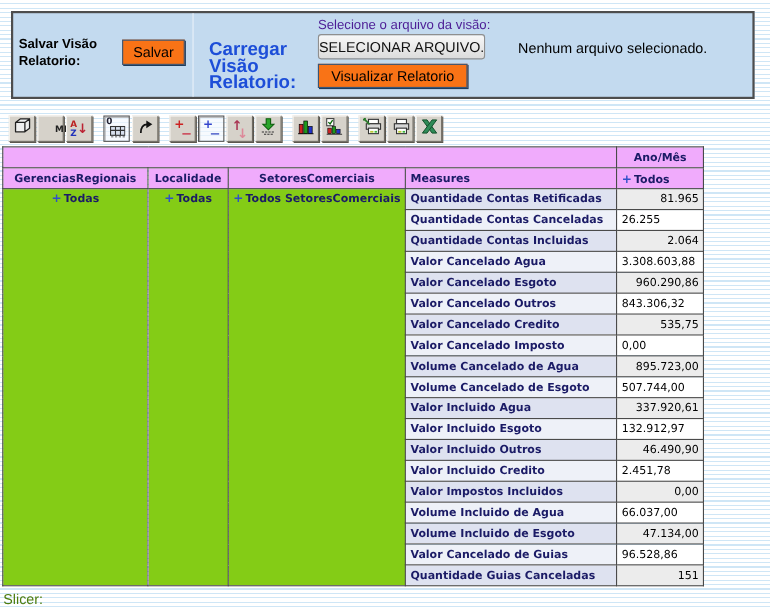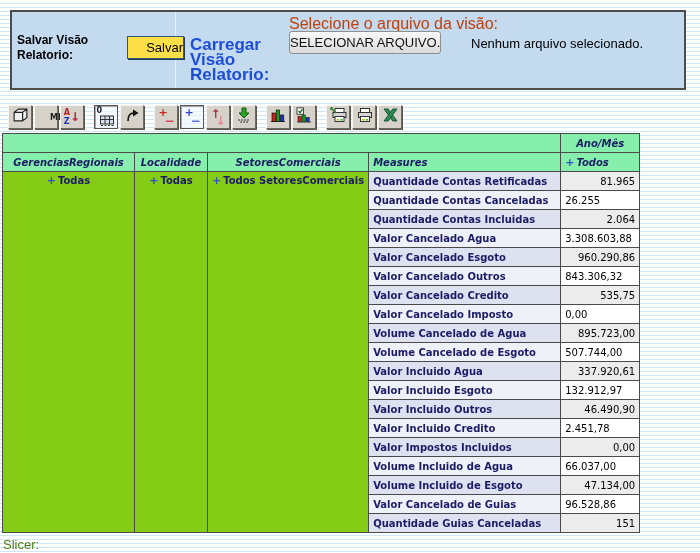--- a/index.html
+++ b/index.html
@@ -9,27 +9,27 @@
     font-family:"Liberation Sans", sans-serif;
     background:repeating-linear-gradient(180deg,#ffffff 0 3px,#cfe6f6 3px 4px);
   }
 
   
   .panel { position:absolute; left:10px; top:10px; width:676px; height:80px;
            background:#c3daef; border:2px solid #4d4d4d; }
   .panel .divider { position:absolute; left:163px; top:0; width:1px; height:100%; background:#e9f1f9; }
   .save-label { position:absolute; left:5px; top:21px; width:95px;
                 font-weight:bold; font-size:12px; line-height:15px; color:#000; }
-  .btn-blue { background:#fde047; border:1px solid #35567a; box-shadow:1px 1px 0 #1e3c5c;
+  .btn-blue { background:#f97316; border:1px solid #35567a; box-shadow:1px 1px 0 #1e3c5c;
               font-family:"Liberation Sans",sans-serif; font-size:13px; color:#000;
-              text-align:right; cursor:pointer;margin-left:16px; }
+              text-align:center; cursor:pointer; }
   .btn-salvar { position:absolute; left:99px; top:24px; width:57px; height:23px; }
   .load-label { position:absolute; left:178px; top:25px; width:105px;
                 font-weight:bold; font-size:17px; line-height:15px; color:#1d4ed8; }
-  .file-prompt { position:absolute; left:277px; top:3px; font-size:16px; color:#c2410c; }
+  .file-prompt { position:absolute; left:277px; top:3px; font-size:12px; color:#4c1d95; }
   .file-btn { position:absolute; left:277px; top:19px; width:152px; height:23px;
               border:1px solid #8f8f8f; border-radius:3px;
               background:linear-gradient(#f8f8f8,#dcdcdc);
               font-size:13px; color:#111; text-align:center; line-height:21px;
               white-space:nowrap; overflow:hidden; cursor:pointer; }
   .file-status { position:absolute; left:459px; top:24px; font-size:13px; color:#000; }
   .btn-visualizar { position:absolute; left:277px; top:46px; width:136px; height:22px; }
 
   
   .toolbar { position:absolute; left:8px; top:105px; display:flex; align-items:flex-start; }
@@ -54,21 +54,21 @@
   .red-p { color:#cc2222; } .red-m { color:#cc4455; }
   .blu-p { color:#3344cc; } .blu-m { color:#5566cc; }
   .dr-up   { position:absolute; left:1px; top:-2px; color:#a93352; font:bold 12px "DejaVu Sans",sans-serif; }
   .dr-down { position:absolute; right:1px; bottom:-2px; color:#dd8899; font:bold 12px "DejaVu Sans",sans-serif; }
 
   
   table.pivot { position:absolute; left:2px; top:133px; border-collapse:collapse;
                 table-layout:fixed; font-family:"DejaVu Sans",sans-serif; }
   .pivot td { border:1px solid #4a4a4a; height:19px; padding:0 4px;
               font-size:10px; white-space:nowrap; overflow:hidden; }
-  .hdr    { background:#86efac; color:#1b1b66; font-weight:bold; text-align:center;font-style:italic; }
+  .hdr    { background:#f0abfc; color:#1b1b66; font-weight:bold; text-align:center; }
   .hdr-l  { text-align:left; }
   .member { background:#84cc16; color:#1b1b66; font-weight:bold; text-align:center;
             vertical-align:top; padding-top:2px !important;margin-top:20px; }
   .lbl-a { background:#dee2f0; color:#1b1b66; font-weight:bold; }
   .lbl-b { background:#eef1f8; color:#1b1b66; font-weight:bold; }
   .val-a { background:#ececec; color:#000; text-align:right; font-size:10.5px; }
   .val-b { background:#ffffff; color:#000; text-align:left; font-size:10.5px; }
   .drill { color:#3050c8; font-weight:bold; font-size:11px; margin-right:2px; cursor:pointer; }
 
   .slicer { position:absolute; left:3px; top:537px; font-size:13px; color:#4d7c0f; }
@@ -77,20 +77,21 @@
 <body>
 
 <div class="panel">
   <div class="divider"></div>
   <div class="save-label">Salvar Visão Relatorio:</div>
   <button class="btn-blue btn-salvar">Salvar</button>
   <div class="load-label">Carregar Visão Relatorio:</div>
   <div class="file-prompt">Selecione o arquivo da visão:</div>
   <button class="file-btn">SELECIONAR ARQUIVO...</button>
   <div class="file-status">Nenhum arquivo selecionado.</div>
+  <button class="btn-blue btn-visualizar">Visualizar Relatorio</button>
 </div>
 
 <div class="toolbar">
 
   <div class="tb">
     <span>
       <svg width="17" height="17" viewBox="0 0 16 16">
           <path d="M2 5 h8 v8 h-8 z M2 5 l4 -3 h8 l-4 3 M10 5 l4 -3 v8 l-4 3" fill="#efefef" stroke="#222" stroke-width="1.1" stroke-linejoin="round"></path>
         </svg>
     </span>

